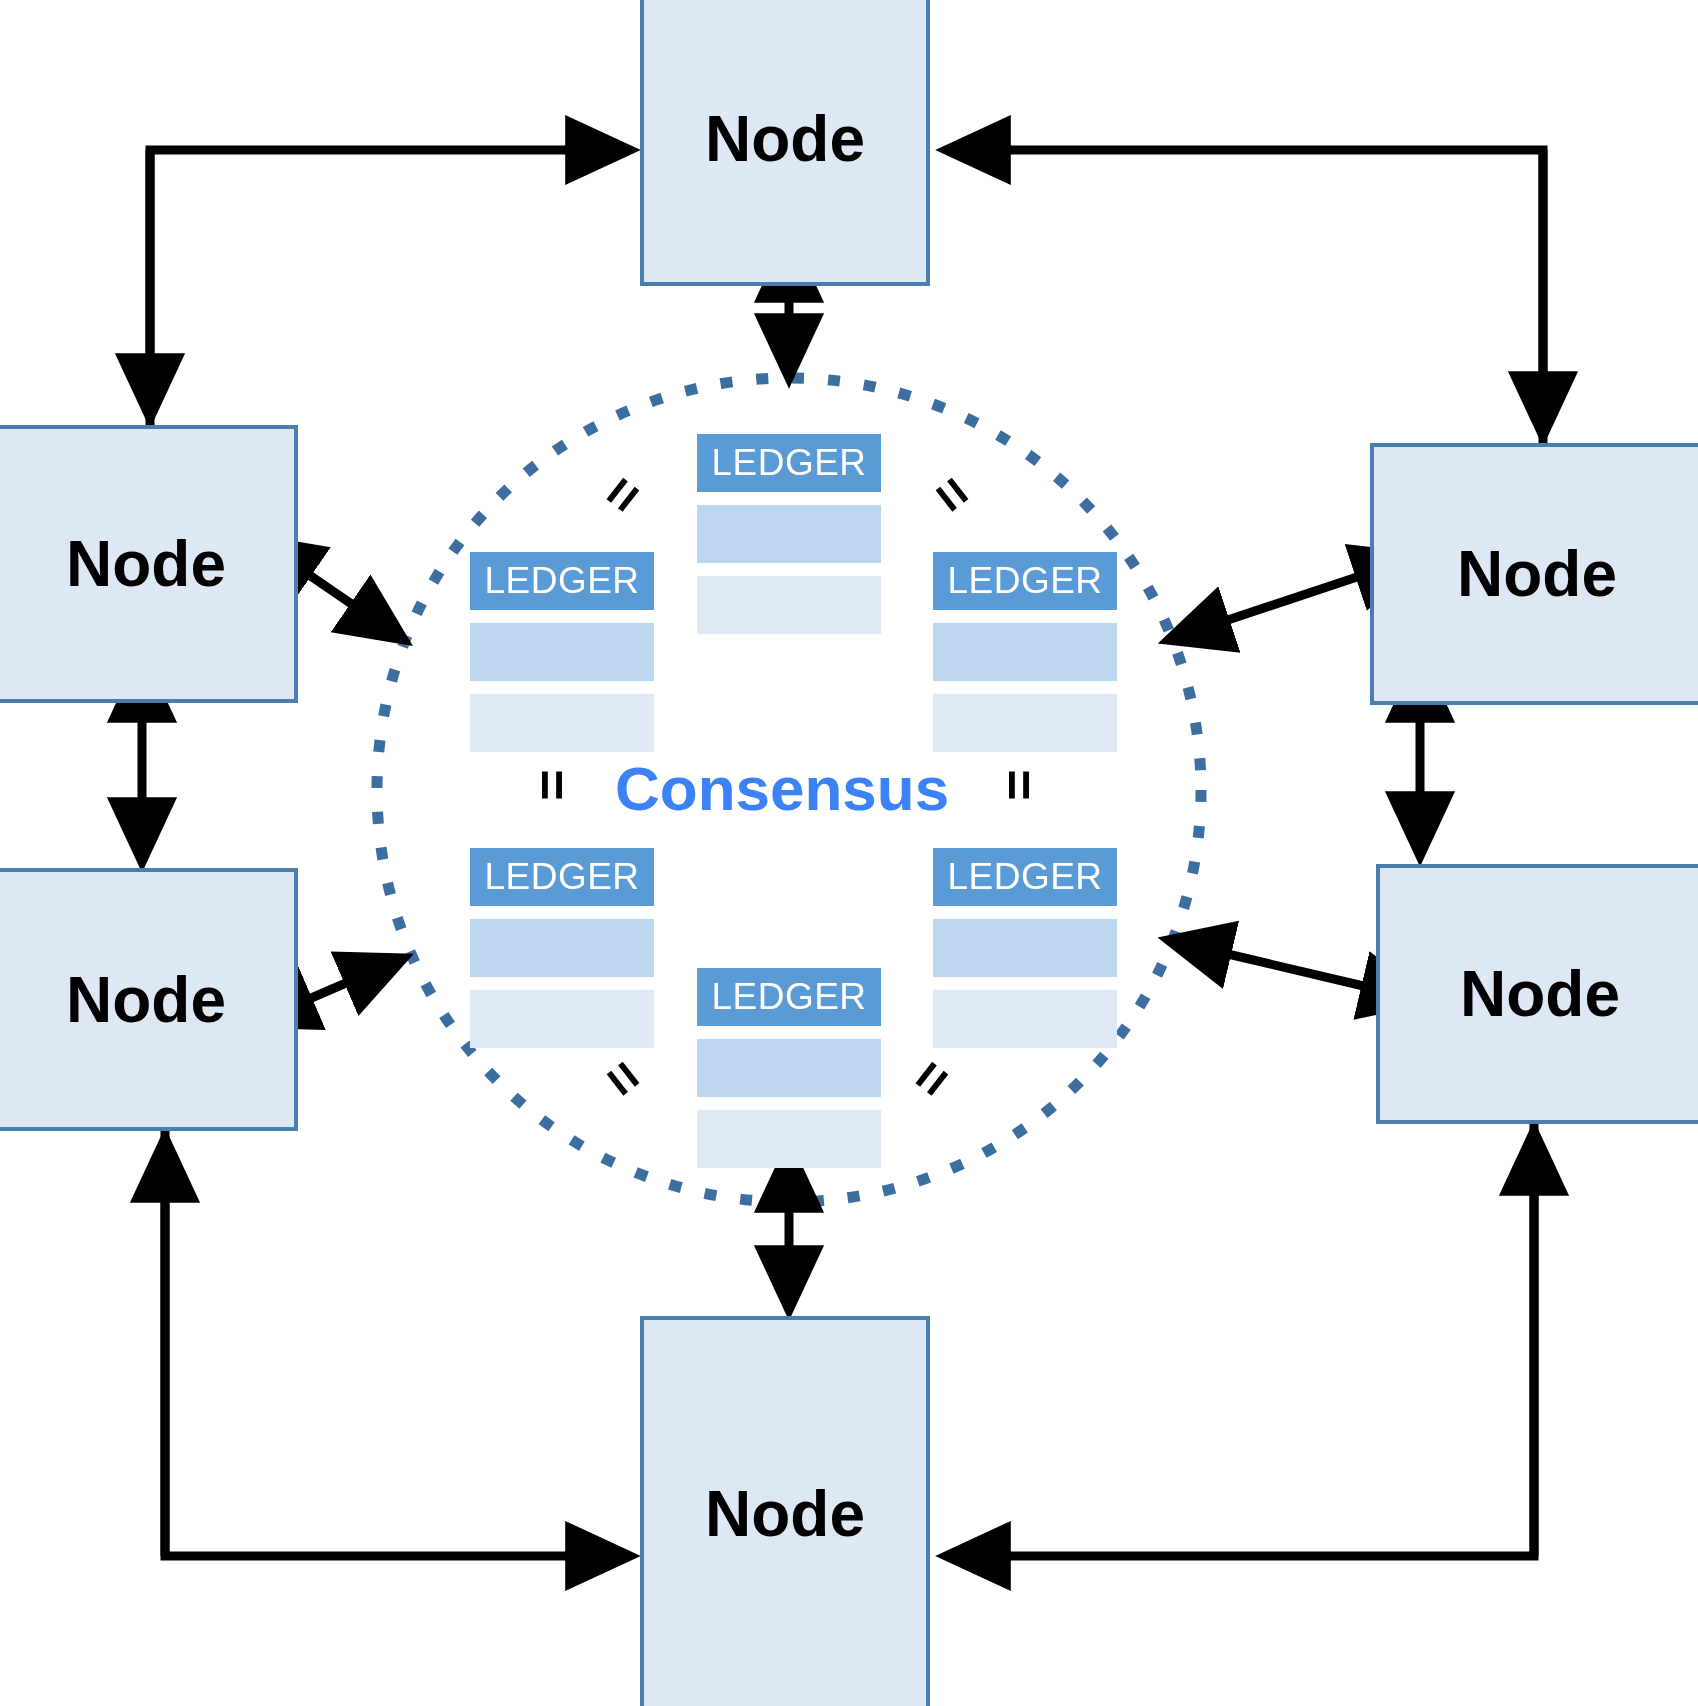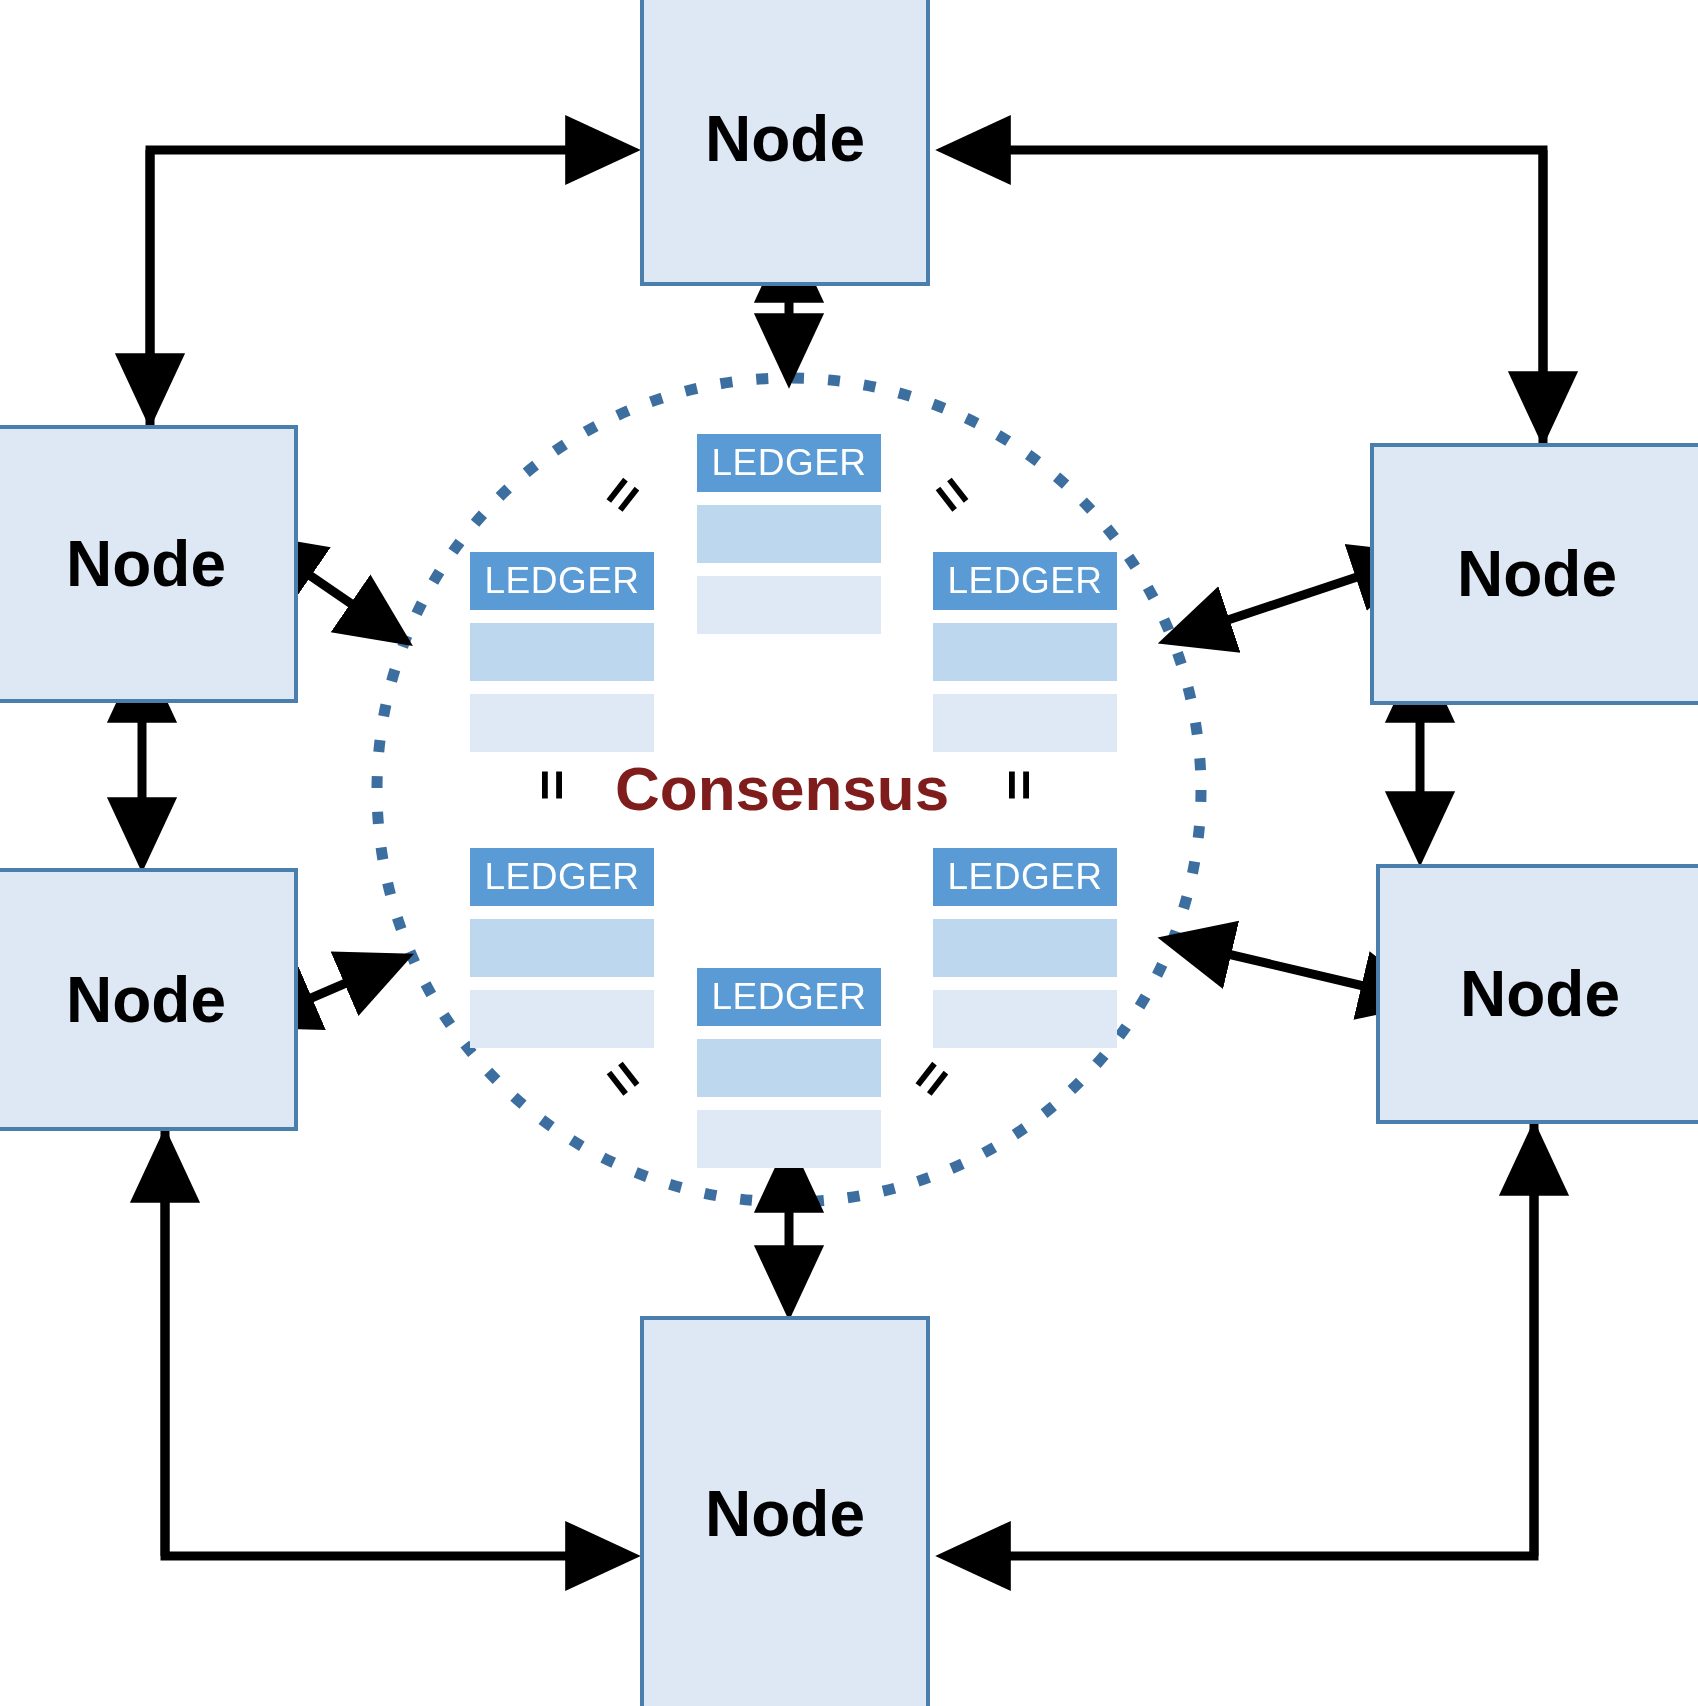--- a/index.html
+++ b/index.html
@@ -64,21 +64,21 @@
     margin-top: 13px;
   }
   .ledger-row.low {
     background: #dfe9f5;
     margin-top: 13px;
   }
   .consensus-label {
     position: absolute;
     font-size: 62px;
     font-weight: bold;
-    color: #7f1d1d;
+    color: #3b82f6;
     white-space: nowrap;
   }
   .eq-mark {
     position: absolute;
     width: 56px;
     height: 56px;
     color: #000000;
     font-size: 54px;
     font-weight: bold;
     line-height: 56px;

